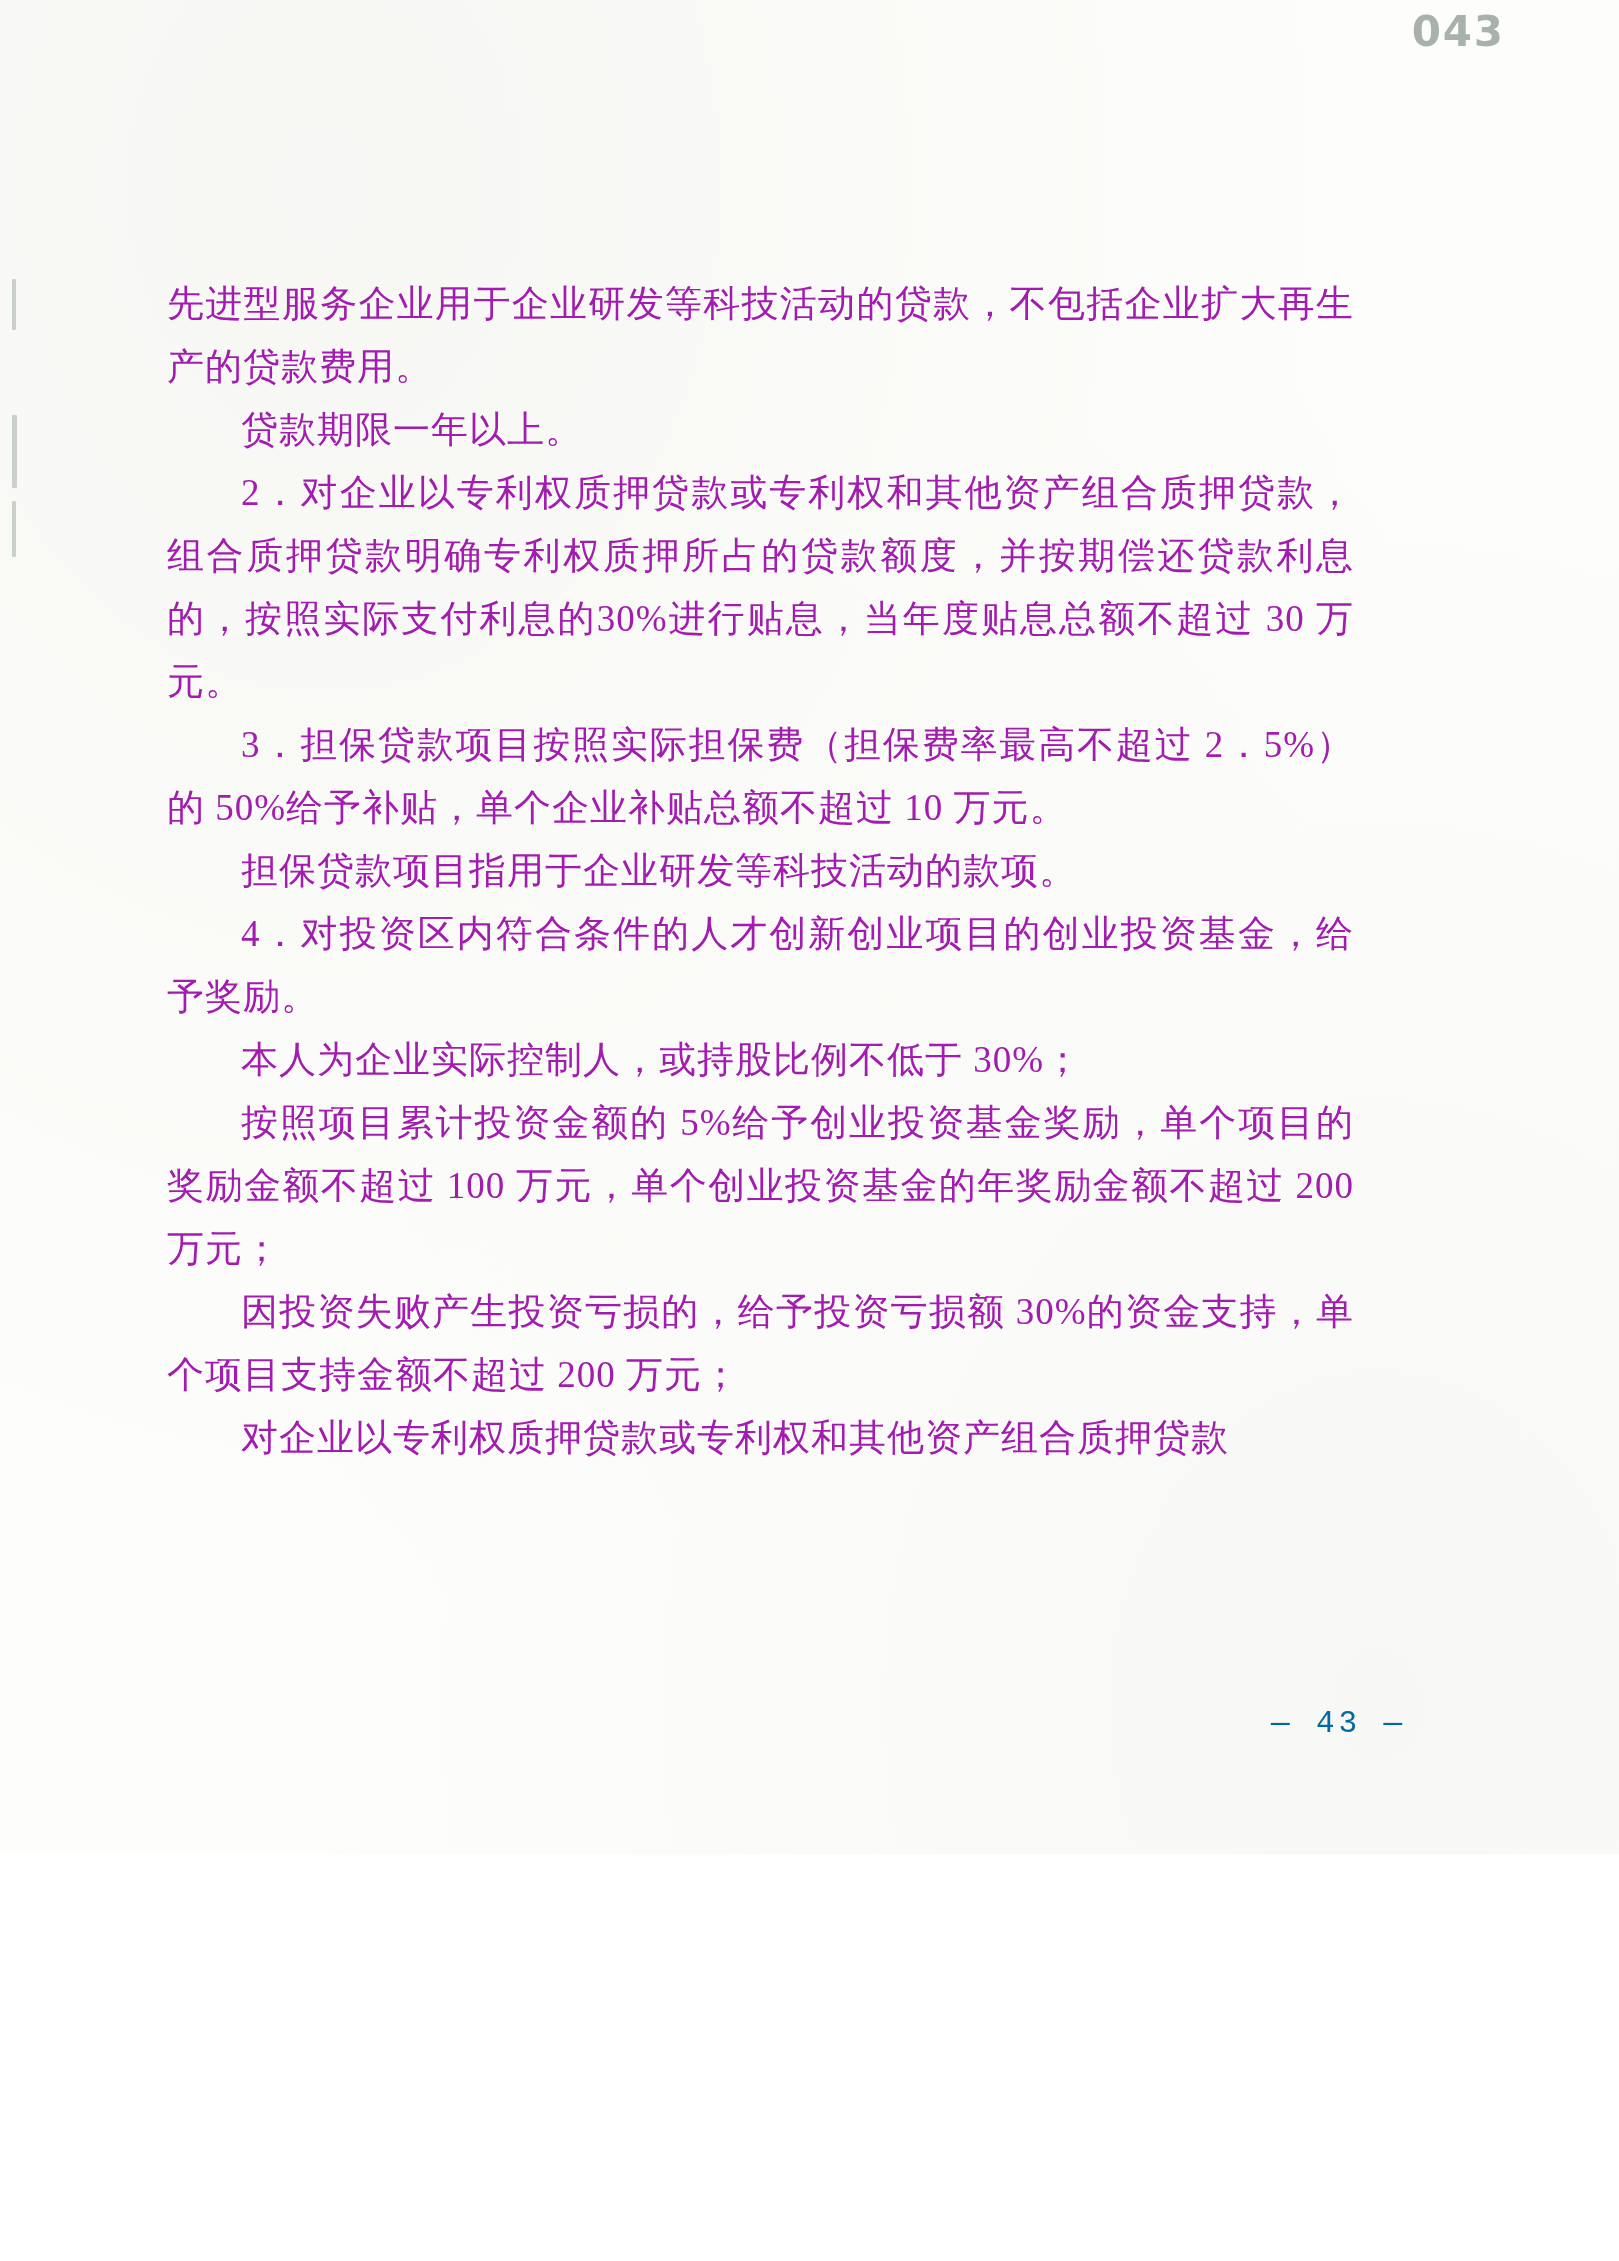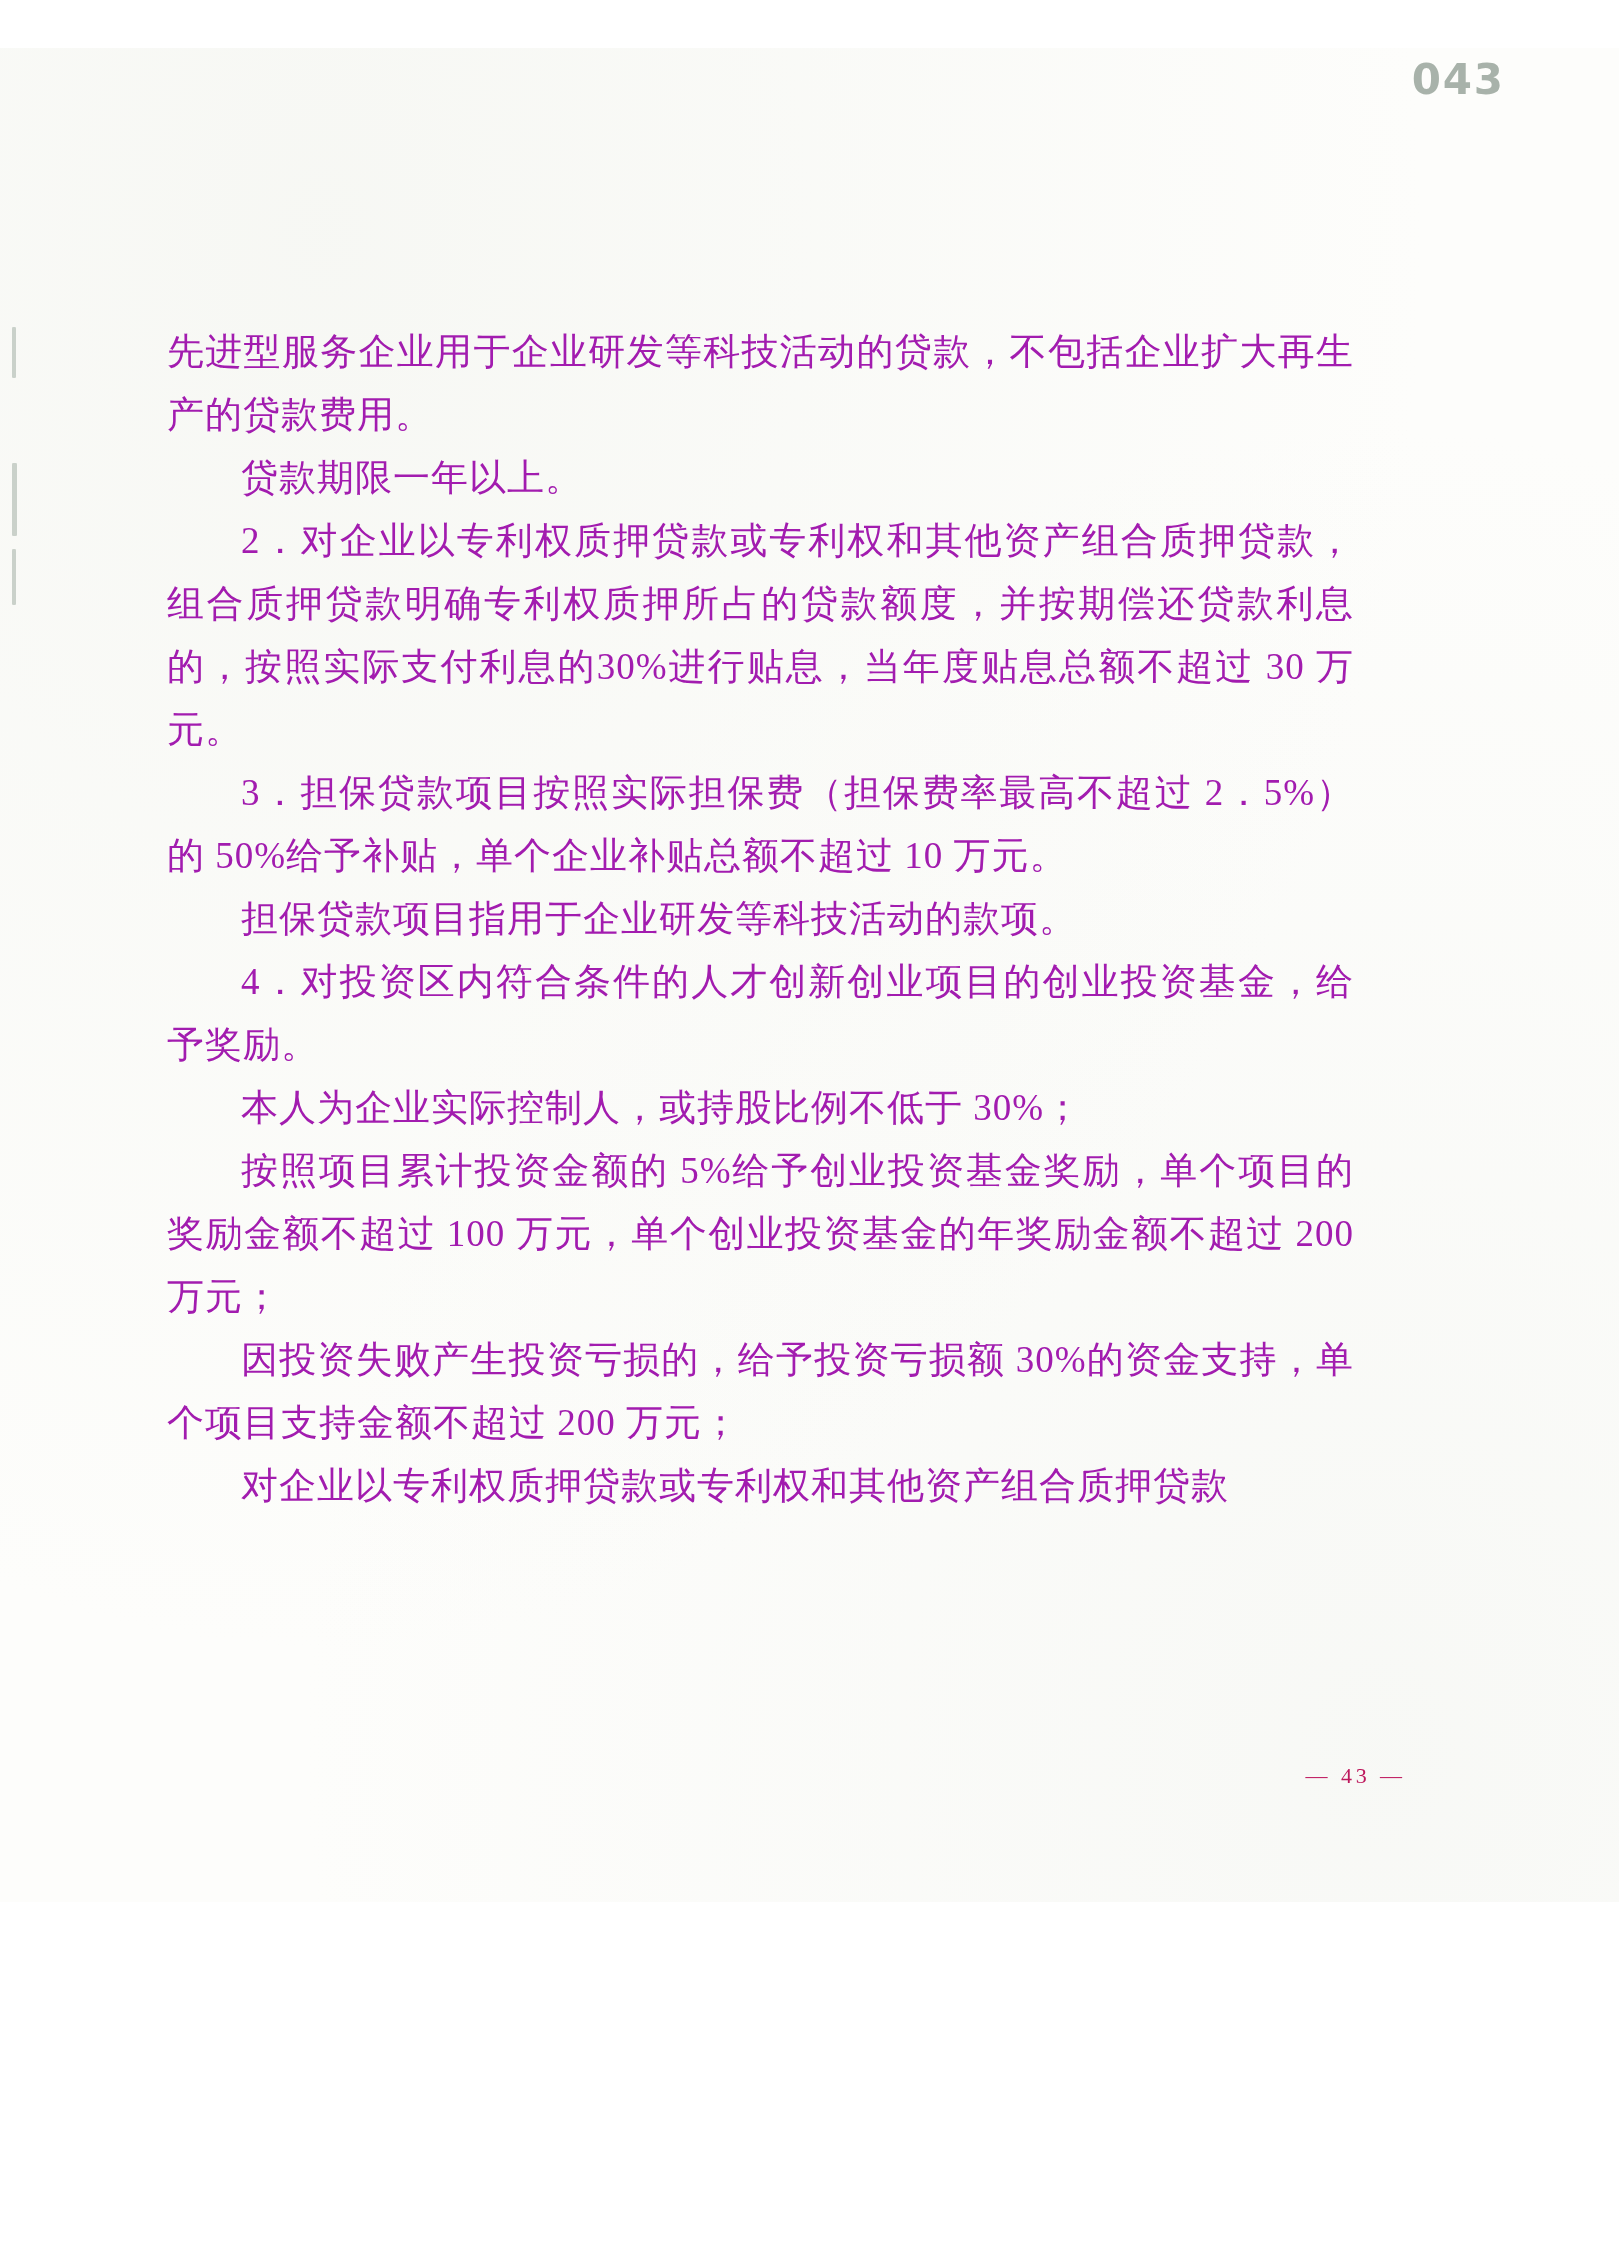--- a/index.html
+++ b/index.html
@@ -9,21 +9,20 @@
   }
   body {
     font-family: "Liberation Serif", serif;
   }
   .page {
     position: relative;
     width: 1620px;
     height: 1854px;
     background: #fdfdfb;
     overflow: hidden;
-    margin-top: 48px;
   }
   
   .paper-tint {
     position: absolute;
     inset: 0;
     background:
       radial-gradient(ellipse at 20% 10%, rgba(246,247,243,0.9) 0%, rgba(253,253,251,0) 60%),
       radial-gradient(ellipse at 85% 92%, rgba(247,248,245,0.9) 0%, rgba(253,253,251,0) 55%);
     pointer-events: none;
   }
@@ -65,24 +64,24 @@
     text-justify: inter-character;
     font-family: "Liberation Serif", "DejaVu Serif", serif;
   }
   p.indent {
     text-indent: 2em;
   }
   .footer-page {
     position: absolute;
     right: 214px;
     bottom: 113px;
-    font-size: 22px;
-    color: #be185d;
+    font-size: 31px;
+    color: #0369a1;
     letter-spacing: 3.9px;
-    font-family: Liberation Serif, serif;
+    font-family: Liberation Mono, monospace;
   }
 </style>
 </head>
 <body>
 
 <div class="page">
   <div class="paper-tint"></div>
 
   <div class="folio">043</div>
 

